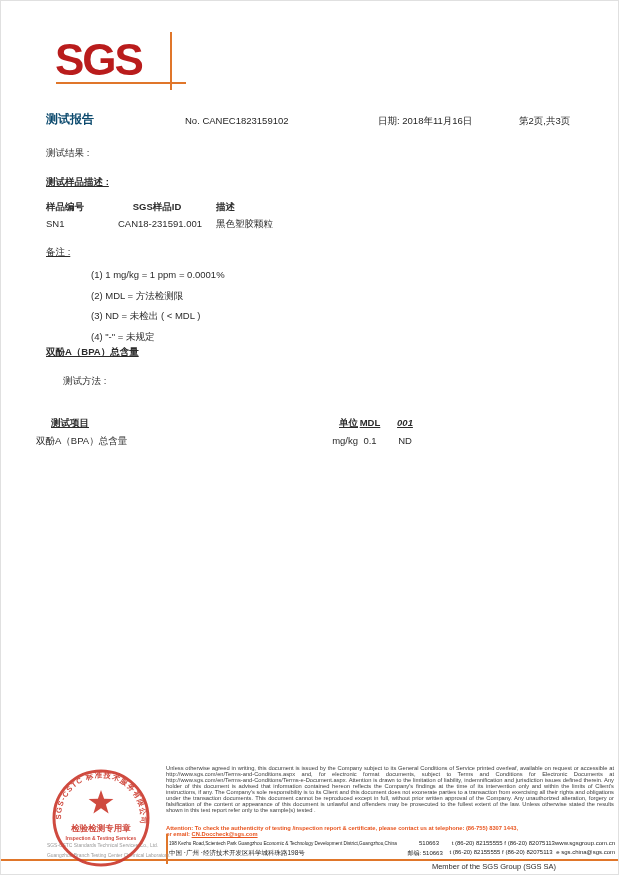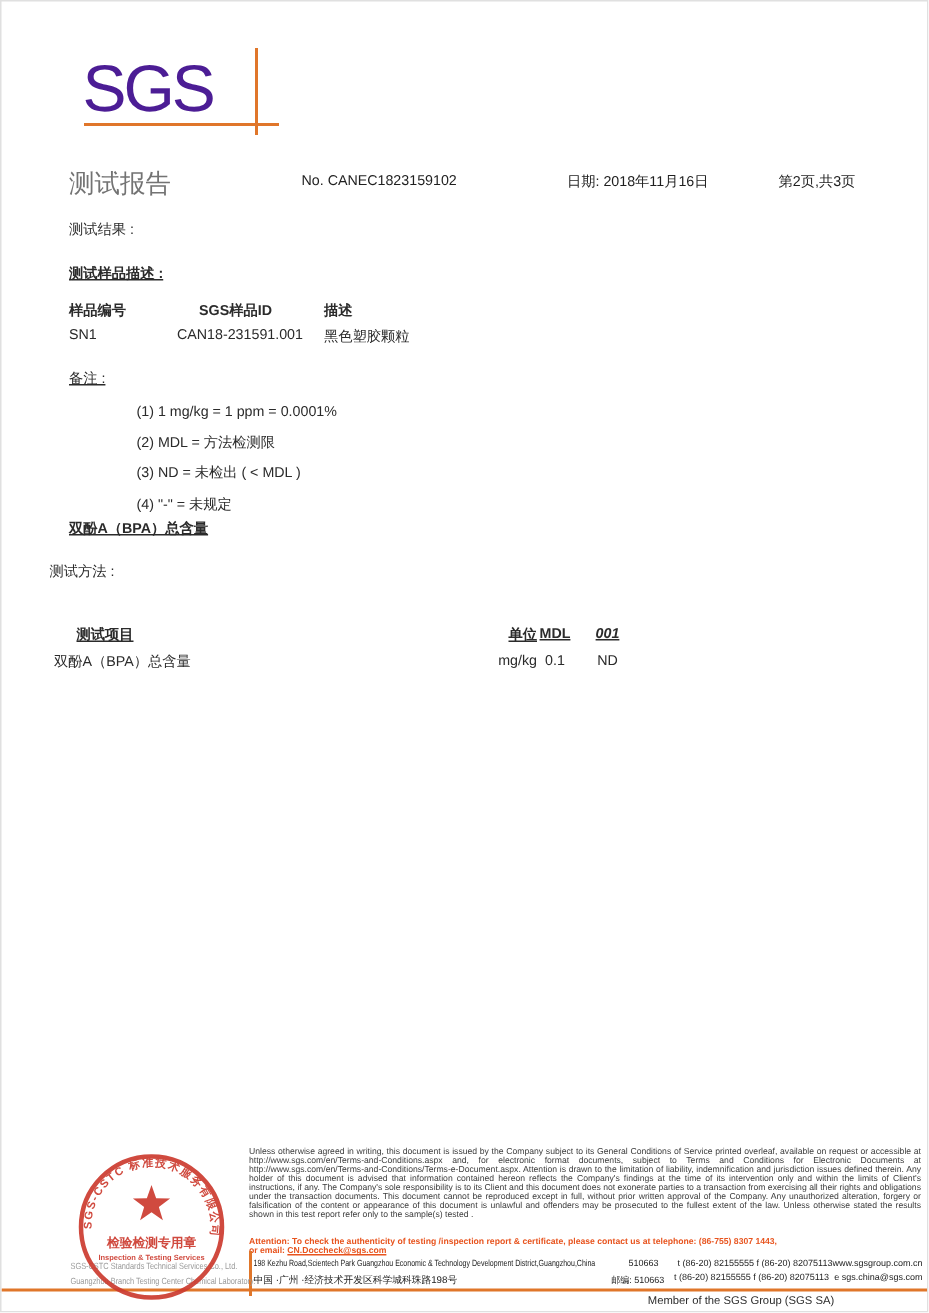--- a/index.html
+++ b/index.html
@@ -5,25 +5,25 @@
   * { margin:0; padding:0; box-sizing:border-box; }
   html,body { background:#fff; }
   body { font-family:"Liberation Sans","DejaVu Sans",sans-serif; color:#2b2b2b; }
   #page {
     position:relative; width:619px; height:875px; background:#ffffff;
     border:1px solid #e0e0e0; overflow:hidden;
   }
   .abs { position:absolute; white-space:nowrap; }
 
   
-  .logo-text { font-weight:normal; font-size:44px; letter-spacing:-2px; color:#4c1d95; line-height:1; }
+  .logo-text { font-weight:bold; font-size:44px; letter-spacing:-2px; color:#b91c1c; line-height:1; }
   .orange-vline  { width:2px;  background:#e0762a; }
   .orange-hline  { height:2px; background:#e0762a; }
 
-  .doc-title { font-size:17px; font-weight:normal; color:#737373; }
+  .doc-title { font-size:12px; font-weight:bold; color:#0c4a6e; }
   .hdr-txt   { font-size:9.5px; color:#1f1f1f; }
 
   .body-txt  { font-size:9.5px; color:#2b2b2b; }
   .bold      { font-weight:bold; }
   .uline     { text-decoration:underline; }
   .italic    { font-style:italic;margin-top:24px; }
 
   
   .stable { left:45px; width:520px; }
   .stable .row { display:flex; }
@@ -78,21 +78,21 @@
 </head>
 <body>
 
 <div id="page">
 
   <div class="abs logo-text" style="left:54px; top:37px;">SGS</div>
   <div class="abs orange-vline" style="left:169px; top:31px; height:58px;"></div>
   <div class="abs orange-hline" style="left:55px; top:81px; width:130px;"></div>
 
   <div class="abs doc-title" style="left:45px; top:110px;">测试报告</div>
-  <div class="abs hdr-txt" style="left:200px; top:114px;">No. CANEC1823159102</div>
+  <div class="abs hdr-txt" style="left:184px; top:114px;">No. CANEC1823159102</div>
   <div class="abs hdr-txt" style="left:377px; top:114px;">日期: 2018年11月16日</div>
   <div class="abs hdr-txt" style="left:518px; top:114px;">第2页,共3页</div>
 
   <div class="abs body-txt" style="left:45px; top:146px;">测试结果 :</div>
 
   <div class="abs body-txt bold uline" style="left:45px; top:175px;">测试样品描述 :</div>
 
   <div class="abs stable" style="top:200px;">
     <div class="row body-txt bold">
       <span class="c1">样品编号</span>
@@ -108,21 +108,21 @@
 
   <div class="abs body-txt" style="left:45px; top:245px;text-decoration:underline;">备注 :</div>
   <div class="abs body-txt notes">
     <div>(1) 1 mg/kg = 1 ppm = 0.0001%</div>
     <div>(2) MDL = 方法检测限</div>
     <div>(3) ND = 未检出 ( &lt; MDL )</div>
     <div>(4) "-" = 未规定</div>
   </div>
 
   <div class="abs body-txt bold uline" style="left:45px; top:345px;">双酚A（BPA）总含量</div>
-  <div class="abs body-txt" style="left:32px; top:374px;">测试方法 :</div>
+  <div class="abs body-txt" style="left:62px; top:374px;">测试方法 :</div>
 
   <div class="abs" style="left:35px; top:416px; width:450px;">
     <div class="rtable-row body-txt bold">
       <span class="rt-c1" style="padding-left:15px;"><span class="uline">测试项目</span></span>
       <span class="rt-c2"><span class="uline">单位</span></span>
       <span class="rt-c3"><span class="uline">MDL</span></span>
       <span class="rt-c4"><span class="uline italic">001</span></span>
     </div>
     <div class="rtable-row body-txt" style="margin-top:5px;">
       <span class="rt-c1">双酚A（BPA）总含量</span>

